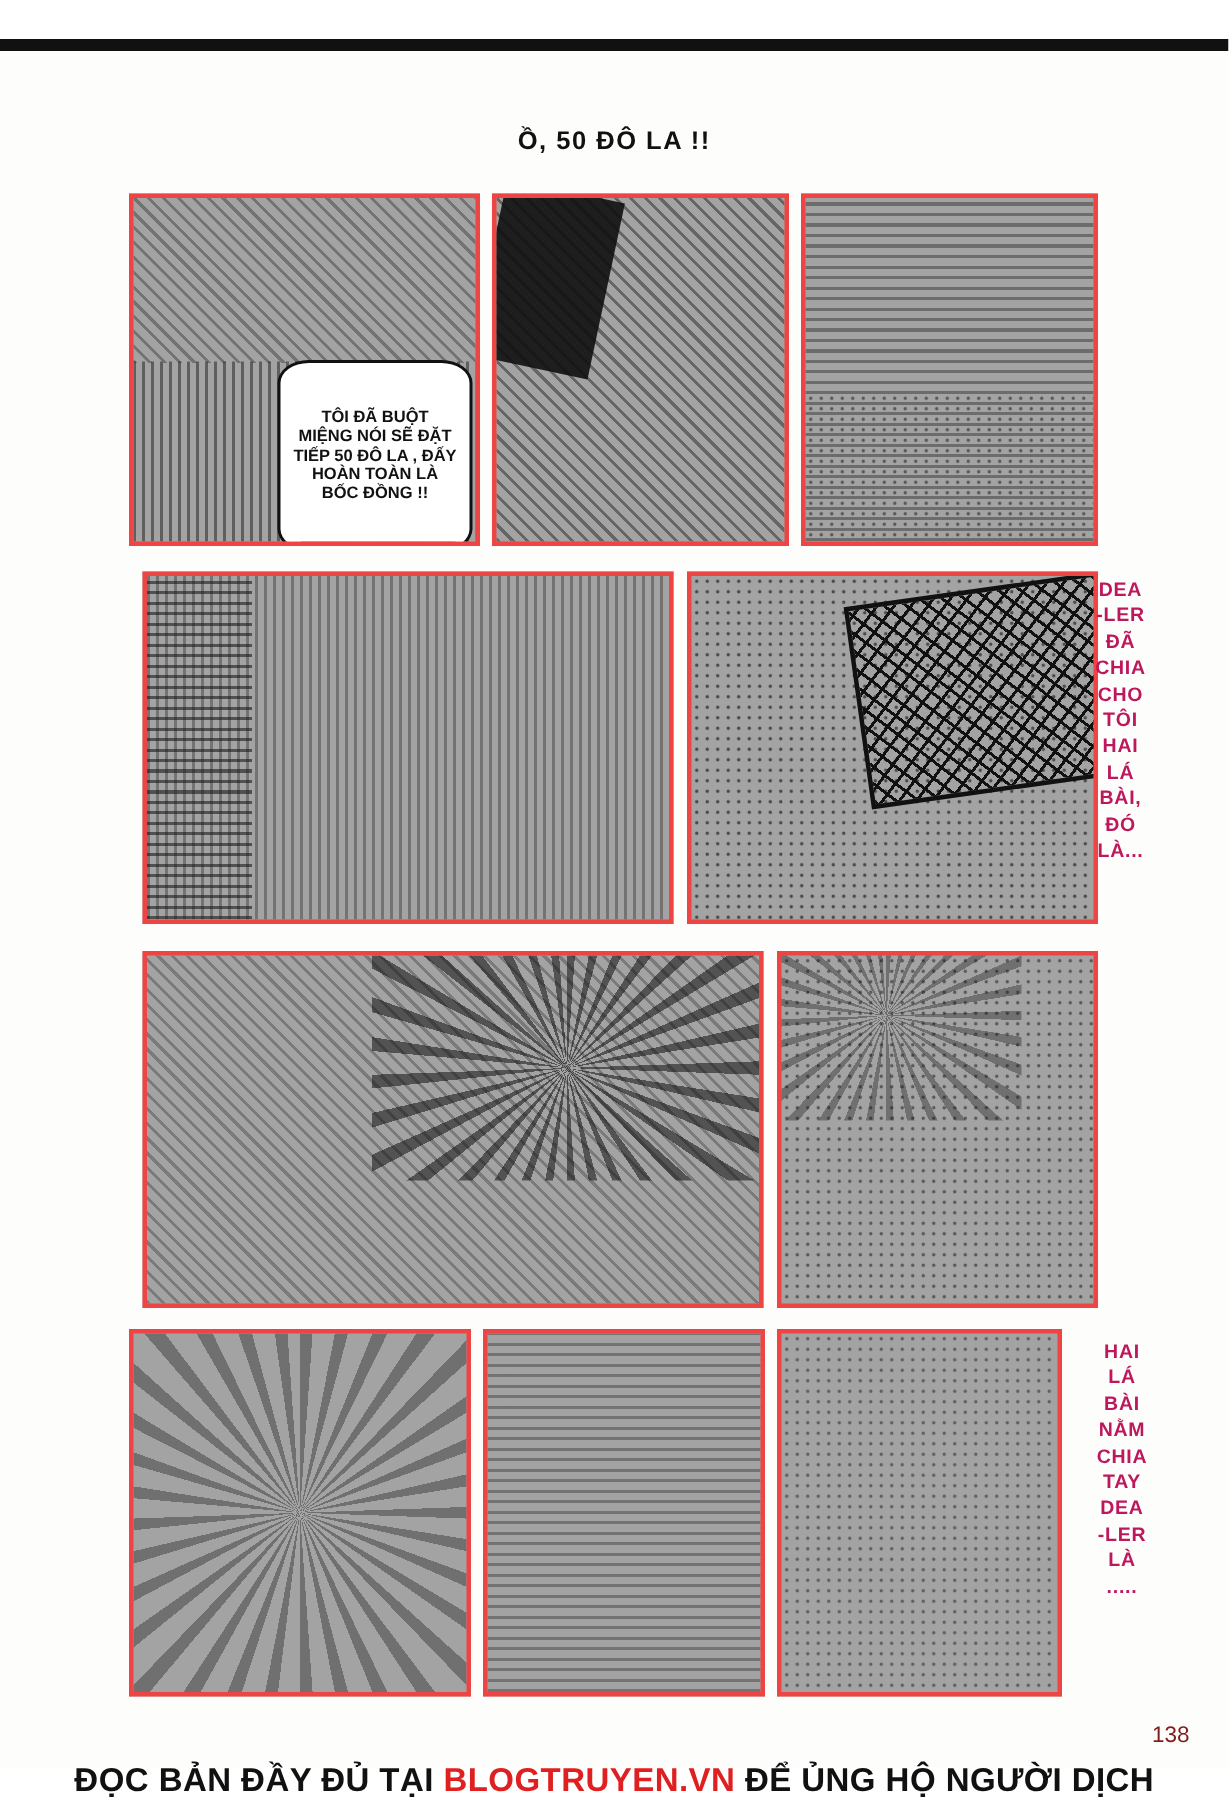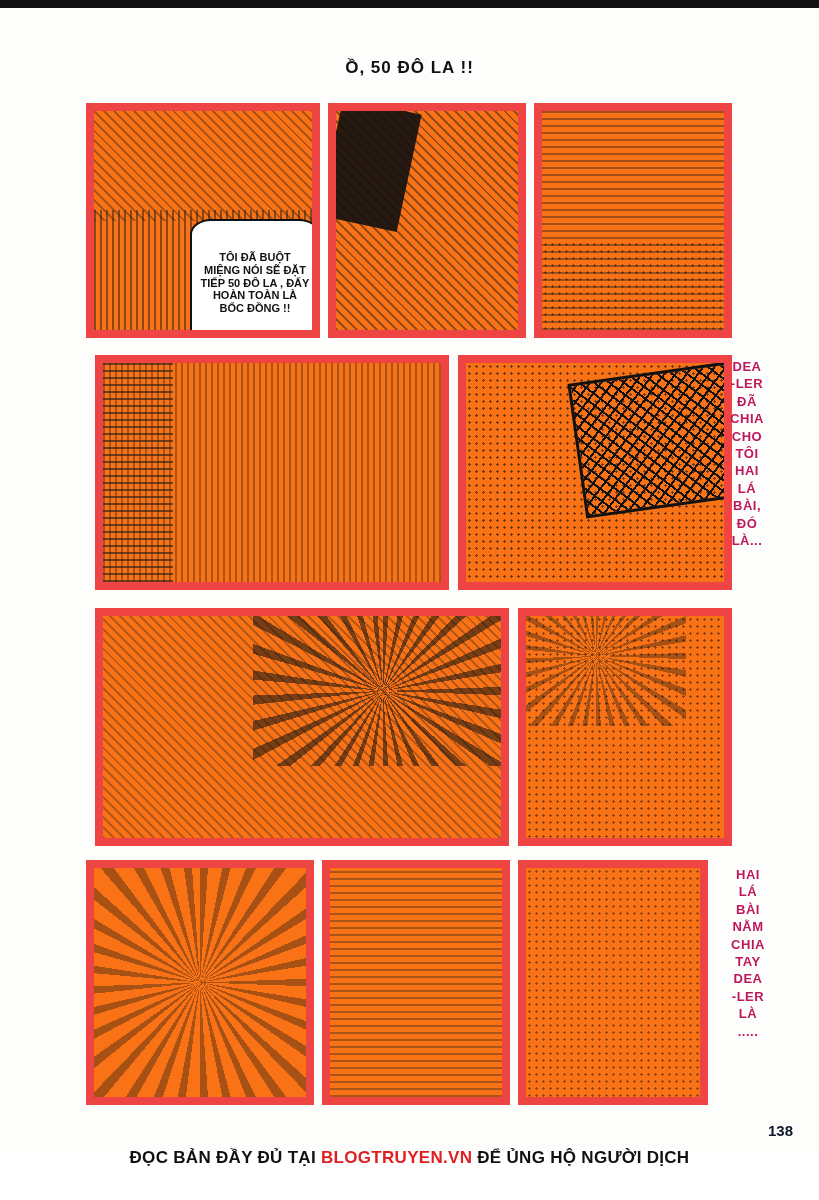--- a/index.html
+++ b/index.html
@@ -7,35 +7,36 @@
     width:819px;height:1200px;
     background:#ffffff;
     font-family:"Liberation Sans", sans-serif;
     overflow:hidden;
     position:relative;
   }
   .page{
     position:relative;
     width:819px;height:1152px;
     background:#fdfdfb;
+    margin-top:26px;
   }
   .topbar{
     position:absolute;left:0;top:0;width:819px;height:8px;
     background:#111;
   }
   .title{
     position:absolute;left:0;top:58px;width:819px;
     text-align:center;
     font-weight:bold;font-size:17px;letter-spacing:1px;color:#111;
   }
   
   .panel{
     position:absolute;
-    border:8px solid #ef4444;
-    background:#f97316;
+    border:3px solid #ef4444;
+    background:#a3a3a3;
     overflow:hidden;
     box-sizing:border-box;
   }
   .hatch{
     position:absolute;inset:0;
     background:
       repeating-linear-gradient(90deg,#1a1a1a 0 2px,transparent 2px 6px);
     opacity:.85;
   }
   .hatch-d{
@@ -82,25 +83,25 @@
     position:absolute;
     font-weight:bold;color:#be185d;text-align:center;
     line-height:1.34;font-size:13px;letter-spacing:.5px;
   }
   .hair{
     position:absolute;background:#111;border-radius:50% 50% 40% 40%;
   }
   
   .pagenum{
     position:absolute;right:26px;top:1122px;
-    font-weight:bold;font-size:15px;color:#0f172a;
+    font-weight:normal;font-size:15px;color:#7f1d1d;
   }
   .footer{
     position:absolute;left:0;top:1148px;width:819px;text-align:center;
-    font-weight:bold;font-size:17px;color:#111;letter-spacing:.3px;
+    font-weight:bold;font-size:22px;color:#111;letter-spacing:.3px;
   }
   .footer .brand{color:#e02020;}
 </style>
 </head>
 <body>
 
 <div class="page">
 
   <div class="topbar"></div>
 

